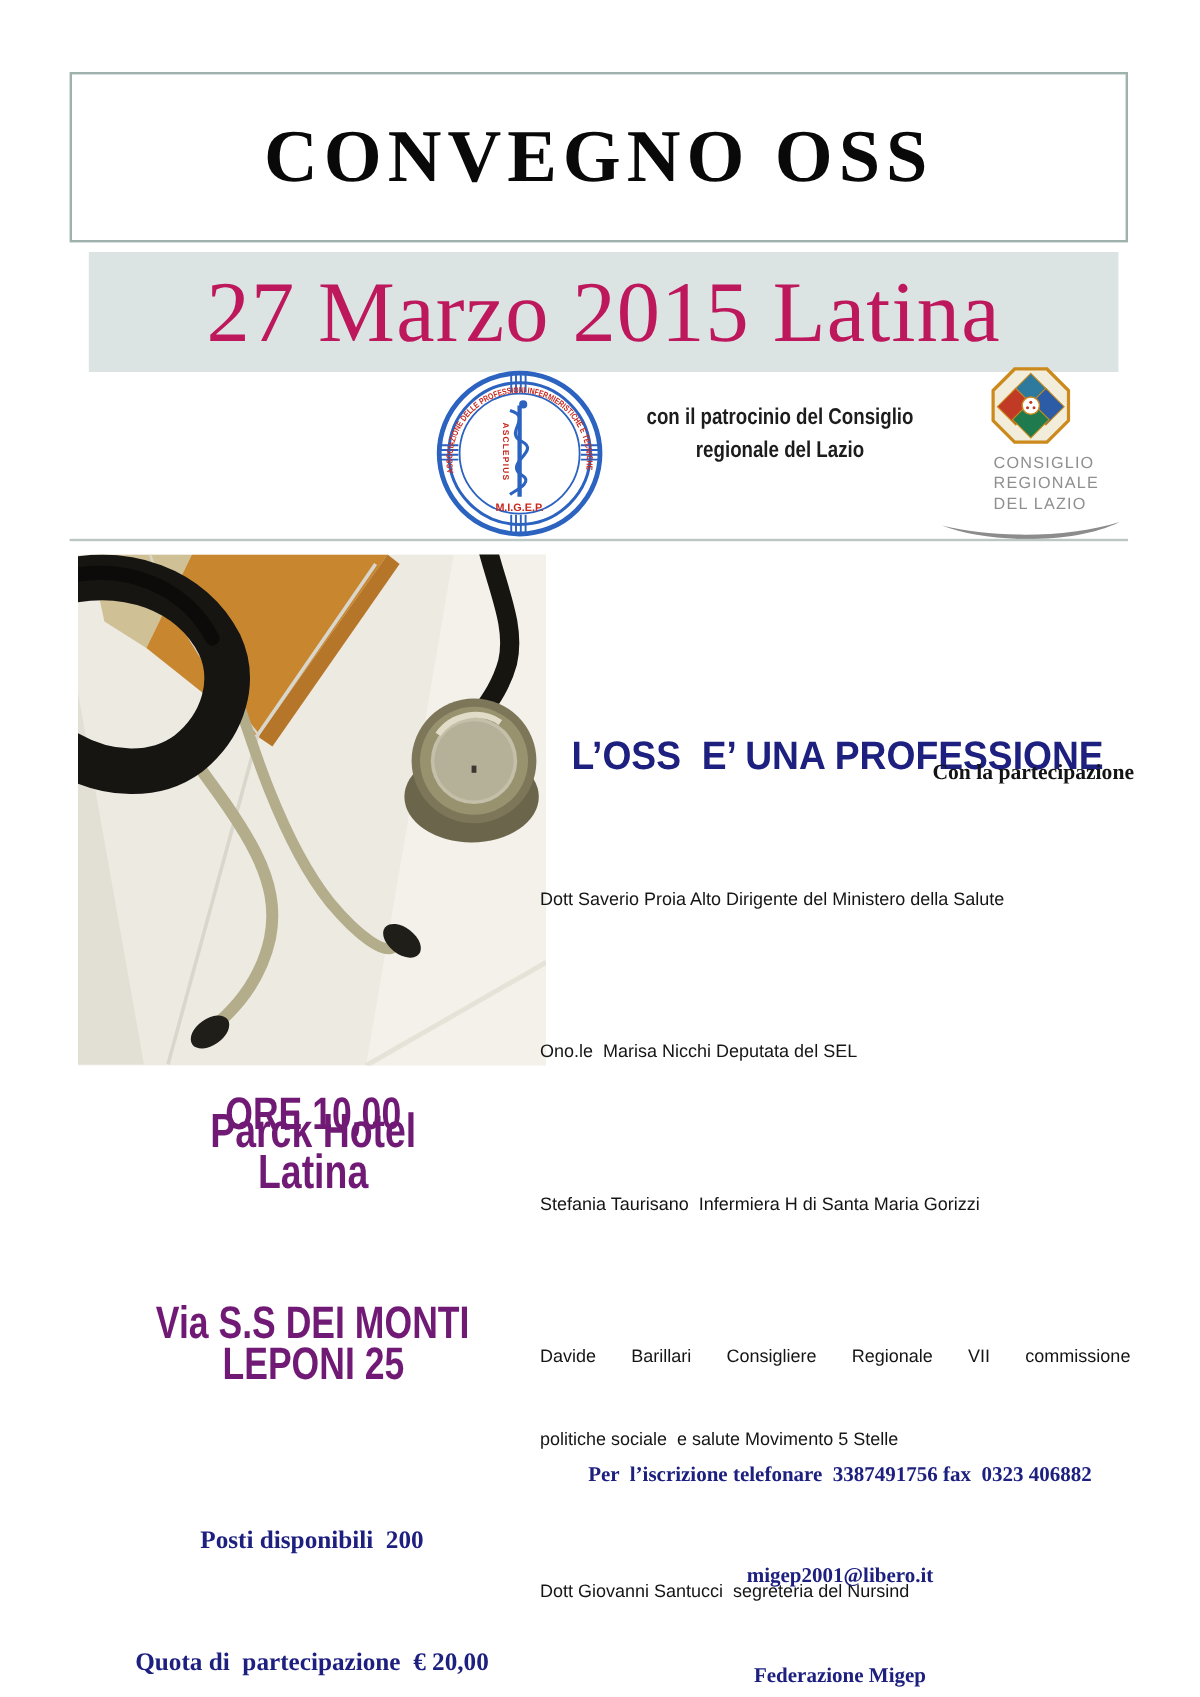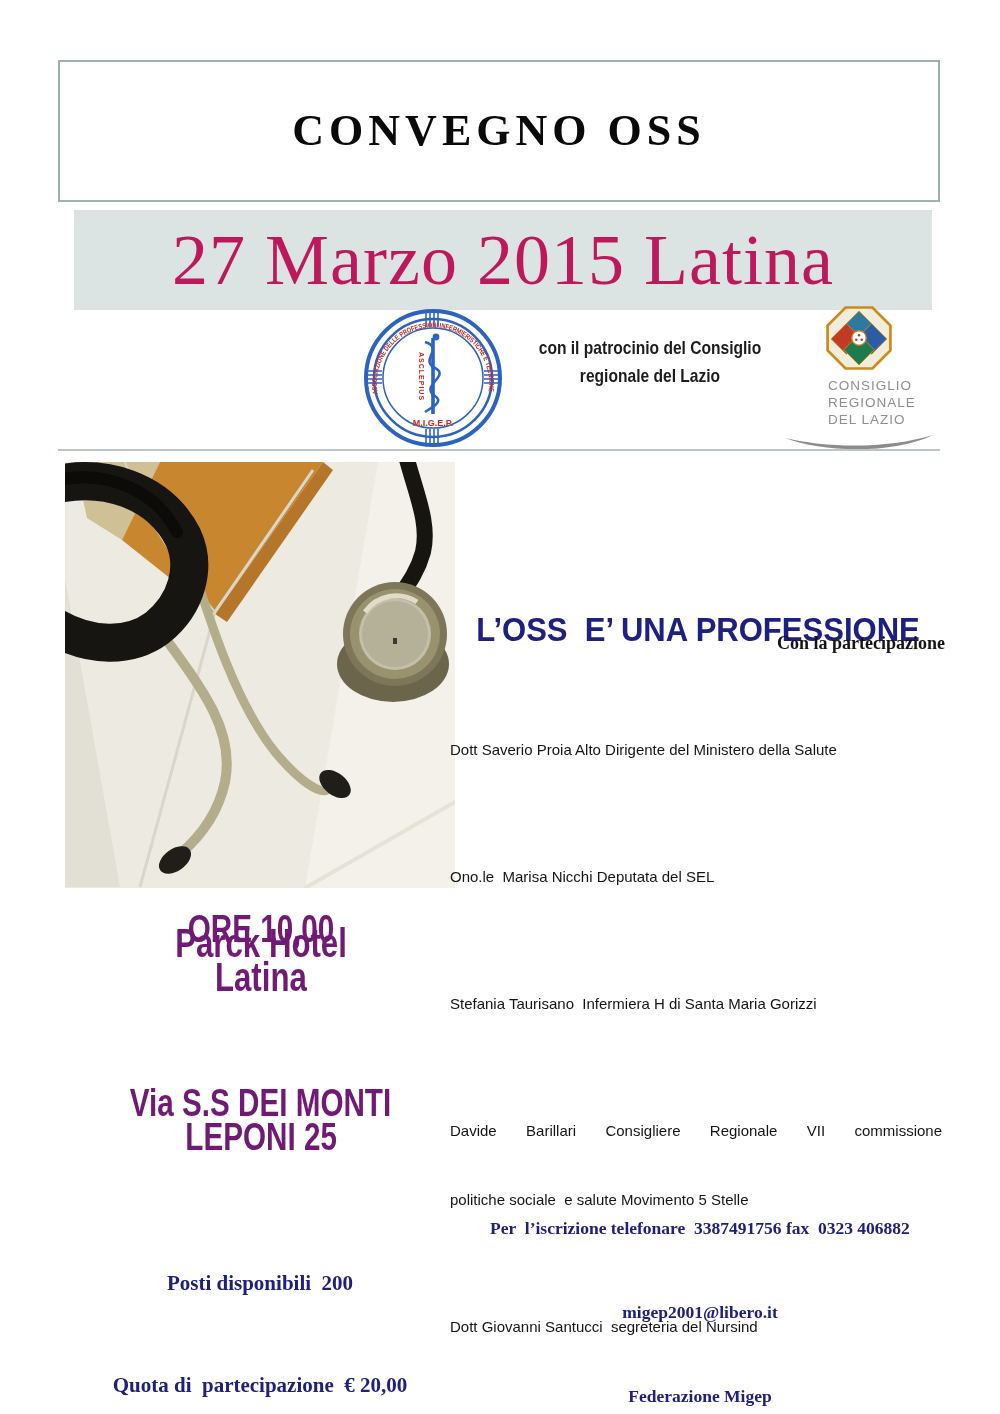--- a/index.html
+++ b/index.html
@@ -2,21 +2,21 @@
 <html><head>
 <meta charset="utf-8">
 <style>
   * { margin:0; padding:0; box-sizing:border-box; }
   body { background:#ffffff; font-family:"Liberation Sans", sans-serif; }
   .page { position:relative; width:1000px; height:1414px; background:#ffffff; overflow:hidden; margin:0 auto; }
 
   .title-box { position:absolute; left:58px; top:60px; width:882px; height:142px;
     background:#ffffff; border:2px solid #9fb1ac; }
   .title-box .title { width:100%; height:100%; text-align:center; line-height:138px;
-    font-family:"Liberation Serif", serif; font-weight:bold; font-size:44px; letter-spacing:5px; color:#090909; }
+    font-family:"Liberation Serif", serif; font-weight:bold; font-size:62px; letter-spacing:5px; color:#090909; }
 
   .date-banner { position:absolute; left:74px; top:210px; width:858px; height:100px;
     background:#dce3e3; text-align:center; }
   .date-banner span { display:inline-block; line-height:100px;
     font-family:"Liberation Serif", serif; font-size:72px; color:#be185d; letter-spacing:1px; }
 
   .migep-logo { position:absolute; left:363px; top:308px; width:140px; height:140px; }
   .patronage { position:absolute; left:500px; top:334px; width:300px; text-align:center;
     font-weight:bold; font-size:19px; line-height:28px; color:#1c1c1c; transform:scaleX(0.82); transform-origin:50% 0; }
 

